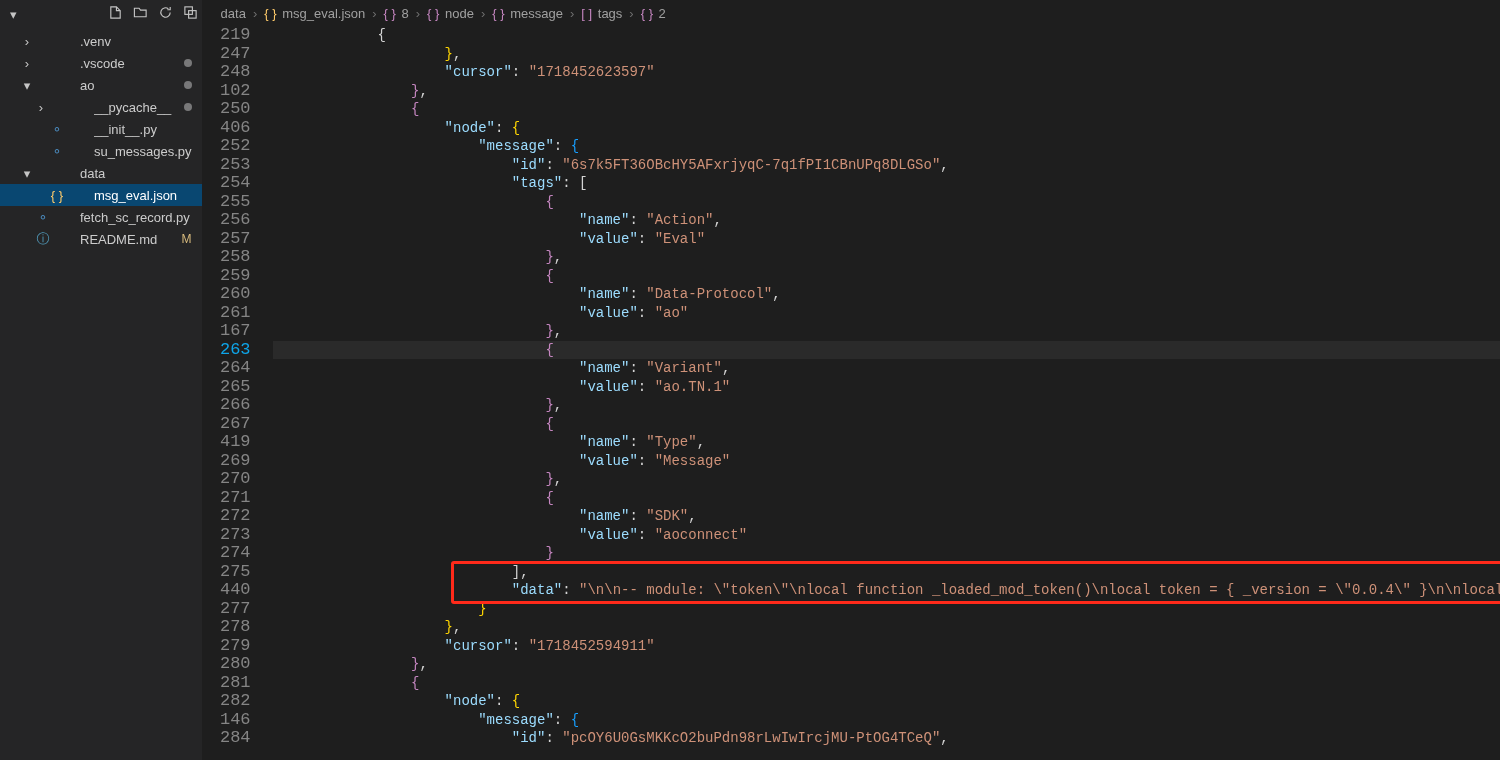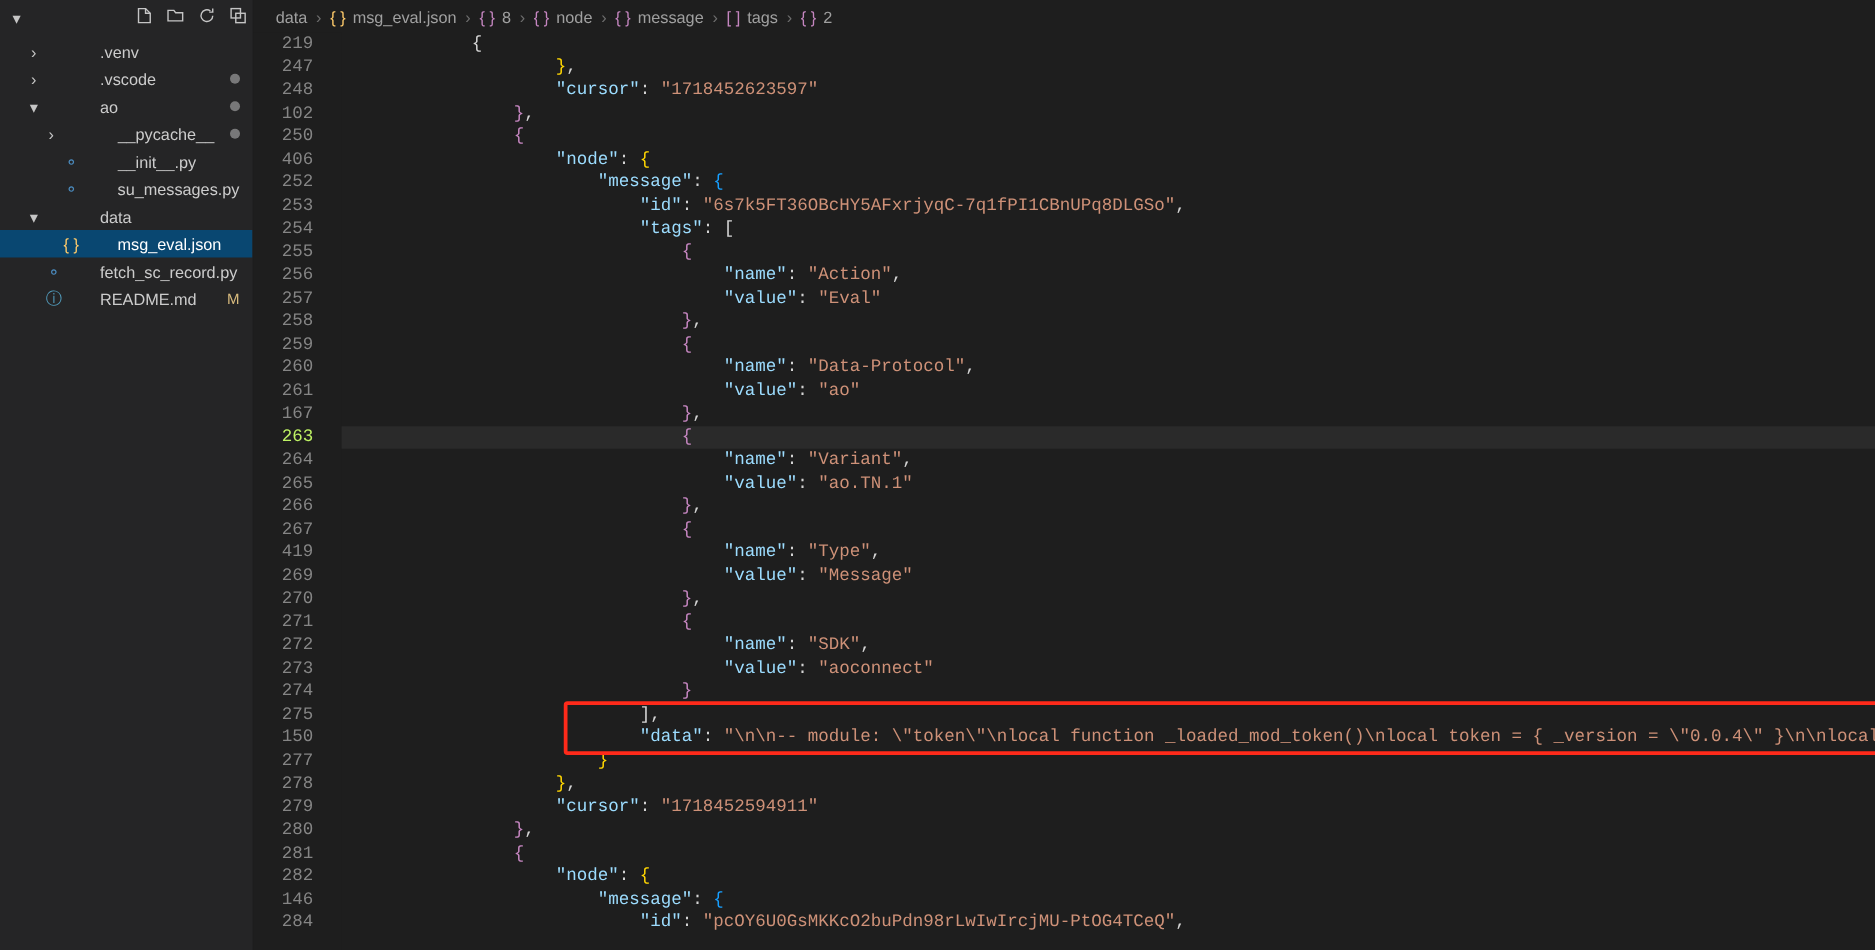--- a/index.html
+++ b/index.html
@@ -40,25 +40,25 @@
   height: 26px; display: flex; align-items: center; gap: 4px;
   padding: 0 18px; color: #a0a0a0; font-size: 13px;
   background: #1e1e1e;
 }
 .breadcrumb .sep { color: #6e6e6e; margin: 0 3px; }
 .breadcrumb .bicon { display: inline-block; margin-right: 2px; }
 .editor-wrap { flex: 1; display: flex; overflow: hidden; }
 .gutter {
   width: 70px; background: #1e1e1e;
   text-align: right; color: #858585;
-  font-family: Consolas, "Courier New", monospace; font-size: 14px;
+  font-family: Consolas, "Courier New", monospace; font-size: 17px;
   padding-top: 0;
 }
 .gutter .gline { height: 18.5px; line-height: 18.5px; padding-right: 22px; }
-.gutter .gline.active { color: #bef264; }
+.gutter .gline.active { color: #0ea5e9; }
 .code {
   flex: 1; position: relative;
   font-family: Consolas, "Courier New", monospace; font-size: 14px;
   line-height: 18.5px; white-space: pre; overflow: hidden;
   color: #d4d4d4;
 }
 .code .cline { height: 18.5px; padding-left: 4px; }
 .code .active-bg { position: absolute; left: 0; right: 0; height: 18.5px; background: #2a2a2a; z-index: -1; }
 .tok-brace { color: #d4d4d4; }
 .tok-prop  { color: #9cdcfe; }
@@ -212,21 +212,21 @@
         <div class="gline">266</div>
         <div class="gline">267</div>
         <div class="gline">419</div>
         <div class="gline">269</div>
         <div class="gline">270</div>
         <div class="gline">271</div>
         <div class="gline">272</div>
         <div class="gline">273</div>
         <div class="gline">274</div>
         <div class="gline">275</div>
-        <div class="gline">150</div>
+        <div class="gline">440</div>
         <div class="gline">277</div>
         <div class="gline">278</div>
         <div class="gline">279</div>
         <div class="gline">280</div>
         <div class="gline">281</div>
         <div class="gline">282</div>
         <div class="gline">146</div>
         <div class="gline">284</div>
       </div>
     <div class="code" id="code"><div class="cline"><span>            </span><span class="tok-brace">{</span></div><div class="cline"><span>                    </span><span class="tok-yel">}</span><span class="tok-punct">,</span></div><div class="cline"><span>                    </span><span class="tok-prop">"cursor"</span><span class="tok-punct">: </span><span class="tok-str">"1718452623597"</span></div><div class="cline"><span>                </span><span class="tok-pur">}</span><span class="tok-punct">,</span></div><div class="cline"><span>                </span><span class="tok-pur">{</span></div><div class="cline"><span>                    </span><span class="tok-prop">"node"</span><span class="tok-punct">: </span><span class="tok-yel">{</span></div><div class="cline"><span>                        </span><span class="tok-prop">"message"</span><span class="tok-punct">: </span><span class="tok-blue2">{</span></div><div class="cline"><span>                            </span><span class="tok-prop">"id"</span><span class="tok-punct">: </span><span class="tok-str">"6s7k5FT36OBcHY5AFxrjyqC-7q1fPI1CBnUPq8DLGSo"</span><span class="tok-punct">,</span></div><div class="cline"><span>                            </span><span class="tok-prop">"tags"</span><span class="tok-punct">: </span><span class="tok-brace">[</span></div><div class="cline"><span>                                </span><span class="tok-pur">{</span></div><div class="cline"><span>                                    </span><span class="tok-prop">"name"</span><span class="tok-punct">: </span><span class="tok-str">"Action"</span><span class="tok-punct">,</span></div><div class="cline"><span>                                    </span><span class="tok-prop">"value"</span><span class="tok-punct">: </span><span class="tok-str">"Eval"</span></div><div class="cline"><span>                                </span><span class="tok-pur">}</span><span class="tok-punct">,</span></div><div class="cline"><span>                                </span><span class="tok-pur">{</span></div><div class="cline"><span>                                    </span><span class="tok-prop">"name"</span><span class="tok-punct">: </span><span class="tok-str">"Data-Protocol"</span><span class="tok-punct">,</span></div><div class="cline"><span>                                    </span><span class="tok-prop">"value"</span><span class="tok-punct">: </span><span class="tok-str">"ao"</span></div><div class="cline"><span>                                </span><span class="tok-pur">}</span><span class="tok-punct">,</span></div><div class="cline"><span>                                </span><span class="tok-pur">{</span></div><div class="cline"><span>                                    </span><span class="tok-prop">"name"</span><span class="tok-punct">: </span><span class="tok-str">"Variant"</span><span class="tok-punct">,</span></div><div class="cline"><span>                                    </span><span class="tok-prop">"value"</span><span class="tok-punct">: </span><span class="tok-str">"ao.TN.1"</span></div><div class="cline"><span>                                </span><span class="tok-pur">}</span><span class="tok-punct">,</span></div><div class="cline"><span>                                </span><span class="tok-pur">{</span></div><div class="cline"><span>                                    </span><span class="tok-prop">"name"</span><span class="tok-punct">: </span><span class="tok-str">"Type"</span><span class="tok-punct">,</span></div><div class="cline"><span>                                    </span><span class="tok-prop">"value"</span><span class="tok-punct">: </span><span class="tok-str">"Message"</span></div><div class="cline"><span>                                </span><span class="tok-pur">}</span><span class="tok-punct">,</span></div><div class="cline"><span>                                </span><span class="tok-pur">{</span></div><div class="cline"><span>                                    </span><span class="tok-prop">"name"</span><span class="tok-punct">: </span><span class="tok-str">"SDK"</span><span class="tok-punct">,</span></div><div class="cline"><span>                                    </span><span class="tok-prop">"value"</span><span class="tok-punct">: </span><span class="tok-str">"aoconnect"</span></div><div class="cline"><span>                                </span><span class="tok-pur">}</span></div><div class="cline"><span>                            </span><span class="tok-brace">]</span><span class="tok-punct">,</span></div><div class="cline"><span>                            </span><span class="tok-prop">"data"</span><span class="tok-punct">: </span><span class="tok-str">"\n\n-- module: \"token\"\nlocal function _loaded_mod_token()\nlocal token = { _version = \"0.0.4\" }\n\nlocal json</span></div><div class="cline"><span>                        </span><span class="tok-yel">}</span></div><div class="cline"><span>                    </span><span class="tok-yel">}</span><span class="tok-punct">,</span></div><div class="cline"><span>                    </span><span class="tok-prop">"cursor"</span><span class="tok-punct">: </span><span class="tok-str">"1718452594911"</span></div><div class="cline"><span>                </span><span class="tok-pur">}</span><span class="tok-punct">,</span></div><div class="cline"><span>                </span><span class="tok-pur">{</span></div><div class="cline"><span>                    </span><span class="tok-prop">"node"</span><span class="tok-punct">: </span><span class="tok-yel">{</span></div><div class="cline"><span>                        </span><span class="tok-prop">"message"</span><span class="tok-punct">: </span><span class="tok-blue2">{</span></div><div class="cline"><span>                            </span><span class="tok-prop">"id"</span><span class="tok-punct">: </span><span class="tok-str">"pcOY6U0GsMKKcO2buPdn98rLwIwIrcjMU-PtOG4TCeQ"</span><span class="tok-punct">,</span></div><div class="active-bg" style="top: 314.5px;"></div><div class="redbox" style="top: 534.5px; left: 178px; right: 10px; height: 43px;"></div></div>

